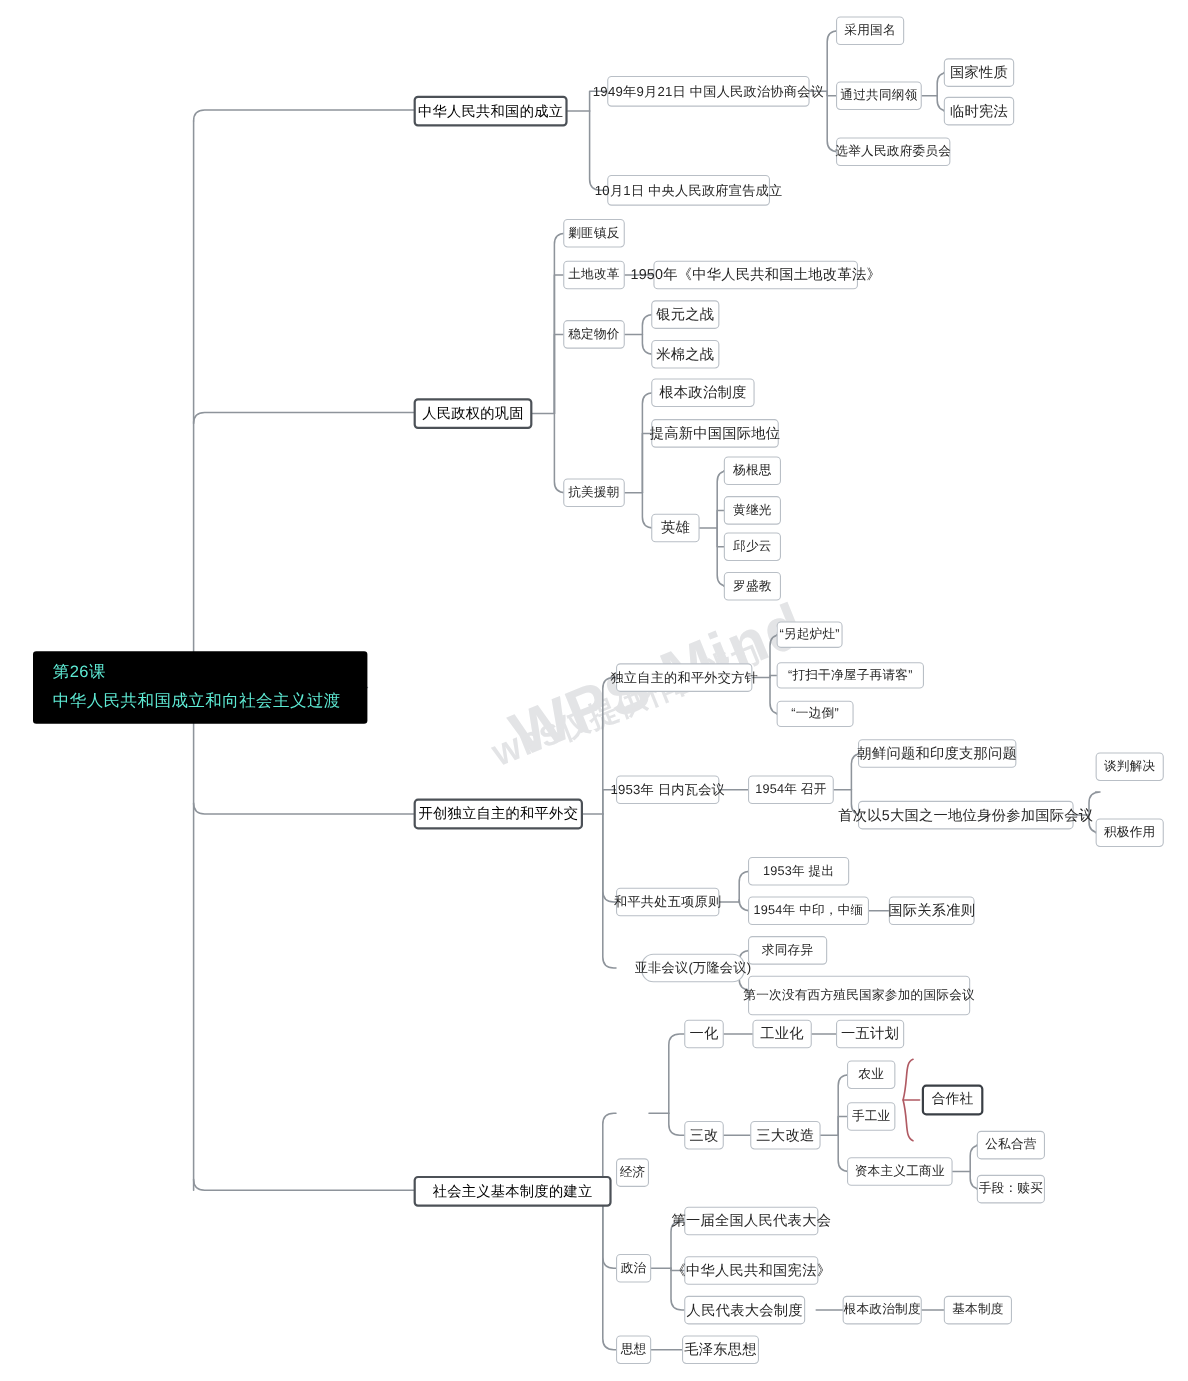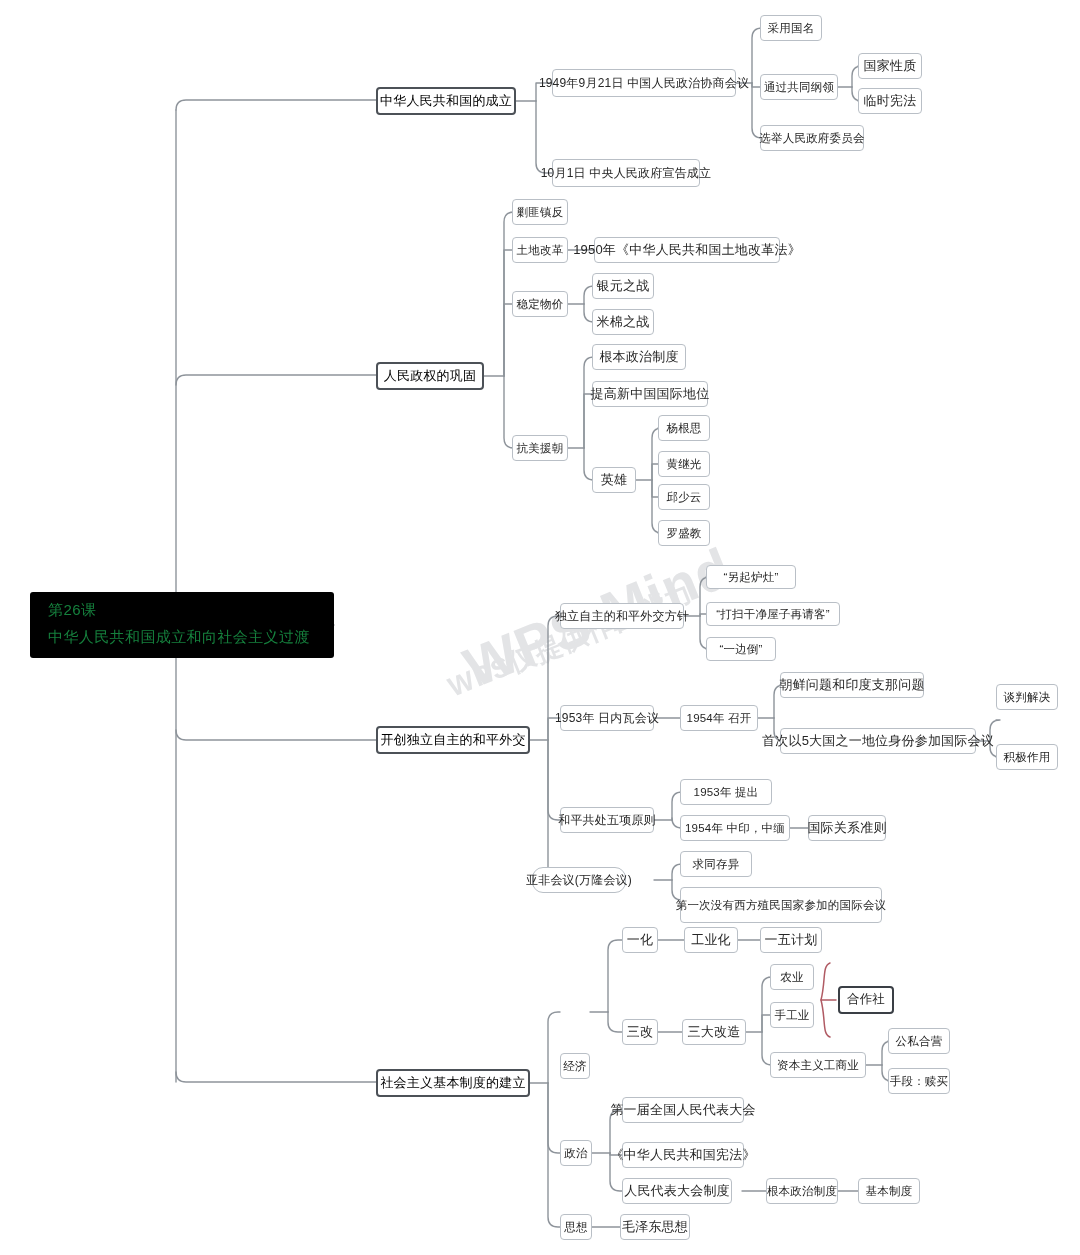--- a/index.html
+++ b/index.html
@@ -45,21 +45,21 @@
   .node.lv4{ font-size:13px; }
   .node.lv5{ font-size:11.5px; }
   .node.emph{
     border:2px solid #3a3f45;
     font-size:12.5px;
   }
   .root{
     position:absolute;
     box-sizing:border-box;
     background:#000000;
-    color:#15803d;
+    color:#5eead4;
     border-radius:3px;
     padding:14px 18px 16px 18px;
     display:flex;
     flex-direction:column;
     justify-content:center;
     gap:8px;
   }
   .root .l1{font-size:15px;letter-spacing:.4px;}
   .root .l2{font-size:15px;letter-spacing:.4px;}
   .wm{
@@ -235,38 +235,38 @@
   <div class="node lv4" style="left:592px;top:344px;width:94px;height:26px;">根本政治制度</div>
   <div class="node lv4" style="left:592px;top:381px;width:116px;height:26px;">提高新中国国际地位</div>
   <div class="node lv4" style="left:592px;top:467px;width:44px;height:26px;">英雄</div>
   <div class="node lv5" style="left:658px;top:415px;width:52px;height:26px;">杨根思</div>
   <div class="node lv5" style="left:658px;top:451px;width:52px;height:26px;">黄继光</div>
   <div class="node lv5" style="left:658px;top:484px;width:52px;height:26px;">邱少云</div>
   <div class="node lv5" style="left:658px;top:520px;width:52px;height:26px;">罗盛教</div>
 
   <div class="node lv1" style="left:376px;top:726px;width:154px;height:28px;">开创独立自主的和平外交</div>
   <div class="node lv2" style="left:560px;top:603px;width:124px;height:26px;">独立自主的和平外交方针</div>
-  <div class="node lv3" style="left:706px;top:565px;width:90px;height:24px;">“另起炉灶”</div>
+  <div class="node lv3" style="left:706px;top:565px;width:60px;height:24px;">“另起炉灶”</div>
   <div class="node lv3" style="left:706px;top:602px;width:134px;height:24px;">“打扫干净屋子再请客”</div>
   <div class="node lv3" style="left:706px;top:637px;width:70px;height:24px;">“一边倒”</div>
   <div class="node lv2" style="left:560px;top:705px;width:94px;height:26px;">1953年 日内瓦会议</div>
   <div class="node lv3" style="left:680px;top:705px;width:78px;height:26px;">1954年 召开</div>
   <div class="node lv4" style="left:780px;top:672px;width:144px;height:26px;">朝鲜问题和印度支那问题</div>
   <div class="node lv4" style="left:780px;top:728px;width:196px;height:26px;">首次以5大国之一地位身份参加国际会议</div>
   <div class="node lv5" style="left:996px;top:684px;width:62px;height:26px;">谈判解决</div>
   <div class="node lv5" style="left:996px;top:744px;width:62px;height:26px;">积极作用</div>
   <div class="node lv2" style="left:560px;top:807px;width:94px;height:26px;">和平共处五项原则</div>
   <div class="node lv3" style="left:680px;top:779px;width:92px;height:26px;">1953年 提出</div>
   <div class="node lv3" style="left:680px;top:815px;width:110px;height:26px;">1954年 中印，中缅</div>
   <div class="node lv4" style="left:808px;top:815px;width:78px;height:26px;">国际关系准则</div>
-  <div class="node lv2" style="left:532px;top:867px;width:94px;height:26px;border-radius:11px;">亚非会议(万隆会议)</div>
+  <div class="node lv2" style="left:583px;top:867px;width:94px;height:26px;border-radius:11px;">亚非会议(万隆会议)</div>
   <div class="node lv3" style="left:680px;top:851px;width:72px;height:26px;">求同存异</div>
   <div class="node lv3" style="left:680px;top:887px;width:202px;height:36px;">第一次没有西方殖民国家参加的国际会议</div>
 
-  <div class="node lv1" style="left:376px;top:1069px;width:154px;height:28px;">社会主义基本制度的建立</div>
+  <div class="node lv1" style="left:376px;top:1069px;width:180px;height:28px;">社会主义基本制度的建立</div>
   <div class="node lv3" style="left:560px;top:1053px;width:30px;height:26px;">经济</div>
   <div class="node lv4" style="left:622px;top:927px;width:36px;height:26px;">一化</div>
   <div class="node lv4" style="left:684px;top:927px;width:54px;height:26px;">工业化</div>
   <div class="node lv4" style="left:760px;top:927px;width:62px;height:26px;">一五计划</div>
   <div class="node lv4" style="left:622px;top:1019px;width:36px;height:26px;">三改</div>
   <div class="node lv4" style="left:682px;top:1019px;width:64px;height:26px;">三大改造</div>
   <div class="node lv5" style="left:770px;top:964px;width:44px;height:26px;">农业</div>
   <div class="node lv5" style="left:770px;top:1002px;width:44px;height:26px;">手工业</div>
   <div class="node lv5" style="left:770px;top:1052px;width:96px;height:26px;">资本主义工商业</div>
   <div class="node lv5" style="left:888px;top:1028px;width:62px;height:26px;">公私合营</div>

